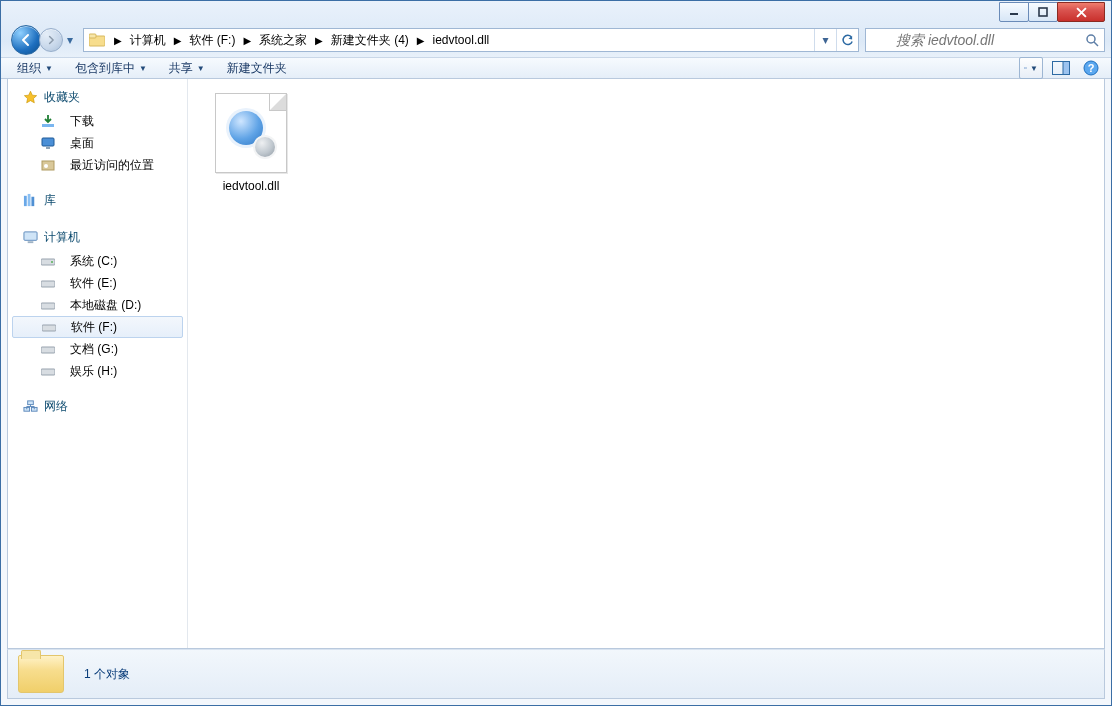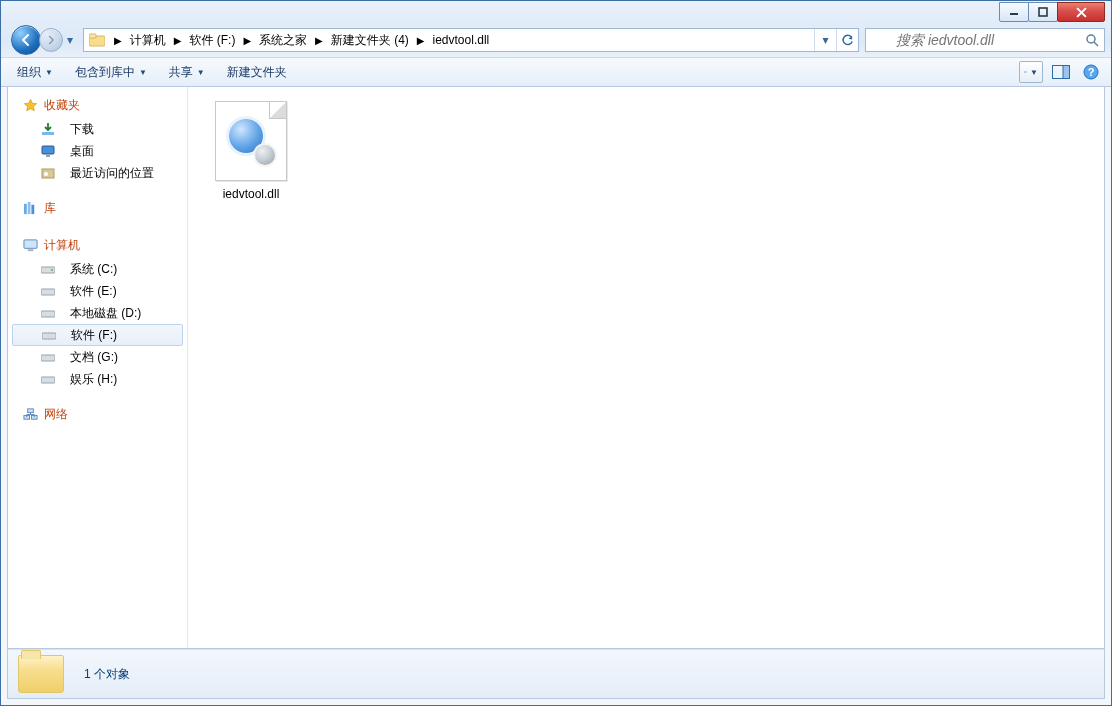--- a/index.html
+++ b/index.html
@@ -141,21 +141,21 @@
     color: #6a7a8a;
     background: transparent;
     font-family: inherit;
     margin-left: 24px;
   }
   .searchbox .mag {
     color:#5d7ea6; width:16px;height:16px;display:flex;align-items:center;justify-content:center;
   }
   
   .toolbar {
-    height: 30px;
+    height: 22px;
     border-top: 1px solid #c9d7e8;
     border-bottom: 1px solid #b9c9dd;
     background: linear-gradient(#f6fafe, #e5eef8);
     display: flex;
     align-items: center;
     padding: 0 8px;
     gap: 6px;
     color: #1b3a66;
   }
   .tool-item {
@@ -193,21 +193,21 @@
     width: 180px;
     border-right: 1px solid #e3e8ee;
     padding: 8px 0 0 0;
     background: #fff;
     overflow:auto;
   }
   .side-group { margin-bottom: 14px; }
   .side-head {
     display:flex;align-items:center;gap:6px;
     padding: 2px 6px 4px 14px;
-    color:#c2410c;
+    color:#0c4a6e;
   }
   .side-item {
     display:flex;align-items:center;gap:14px;
     padding: 2px 6px 2px 32px;
     height: 22px;
     color:#000;
   }
   .side-item.selected {
     background: linear-gradient(#f3f7fc,#e6effa);
     border: 1px solid #bcd3ee;

